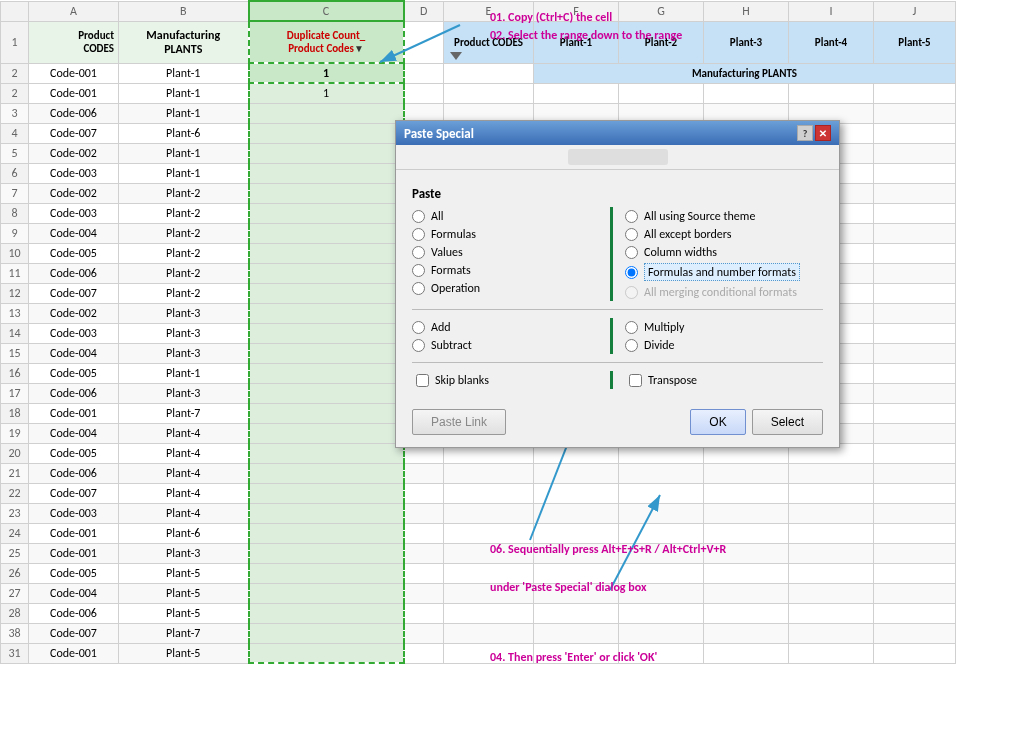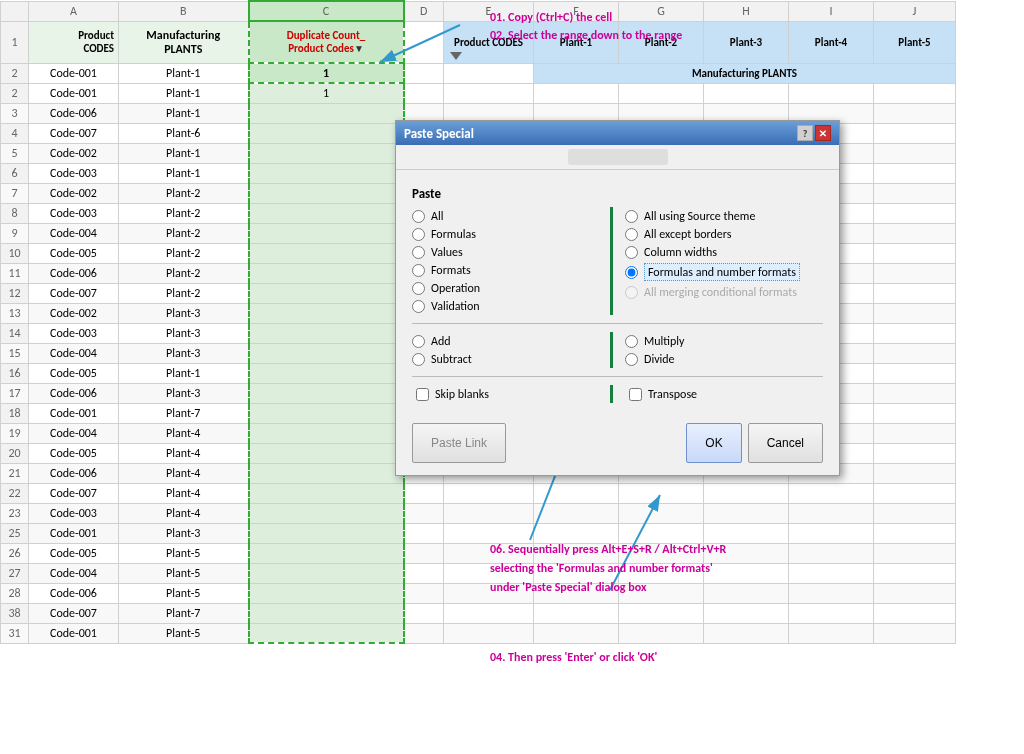--- a/index.html
+++ b/index.html
@@ -90,21 +90,21 @@
     .dialog-divider { border: none; border-top: 1px solid #bbb; margin: 8px 0; }
 
     .checkbox-item { display: flex; align-items: center; gap: 6px; padding: 2px 4px; font-size: 12px; }
     .checkbox-item input[type=checkbox] { width: 13px; height: 13px; }
 
     .dialog-footer { display: flex; justify-content: space-between; align-items: center; padding: 8px 16px 12px; }
     .dialog-footer-left { }
     .dialog-footer-right { display: flex; gap: 6px; }
 
     .btn {
-      padding: 12px 18px;
+      padding: 5px 18px;
       font-size: 12px;
       cursor: pointer;
       border: 1px solid #999;
       background: linear-gradient(to bottom, #f5f5f5, #e0e0e0);
       border-radius: 2px;
     }
     .btn-ok {
       background: linear-gradient(to bottom, #e8f0fe, #c8d8f8);
       border: 1px solid #7090d0;
     }
@@ -478,20 +478,33 @@
     <td style="background:#ddeedd; border-left:2px dashed #33aa33; border-right:2px dashed #33aa33;"></td>
     <td></td>
     <td></td>
     <td></td>
     <td></td>
     <td></td>
     <td></td>
     <td></td>
   </tr>
         <tr class="data-row">
+    <td class="row-header">24</td>
+    <td style="background:#fff;">Code-001</td>
+    <td style="background:#fff;">Plant-6</td>
+    <td style="background:#ddeedd; border-left:2px dashed #33aa33; border-right:2px dashed #33aa33;"></td>
+    <td></td>
+    <td></td>
+    <td></td>
+    <td></td>
+    <td></td>
+    <td></td>
+    <td></td>
+  </tr>
+        <tr class="data-row">
     <td class="row-header">25</td>
     <td style="background:#f8f8f8;">Code-001</td>
     <td style="background:#f8f8f8;">Plant-3</td>
     <td style="background:#ddeedd; border-left:2px dashed #33aa33; border-right:2px dashed #33aa33;"></td>
     <td></td>
     <td></td>
     <td></td>
     <td></td>
     <td></td>
     <td></td>
@@ -617,24 +630,20 @@
             <input type="radio" name="paste" style=""> 
             <span>Values</span>
           </label>
         <label class="radio-item">
             <input type="radio" name="paste" style=""> 
             <span>Formats</span>
           </label>
         <label class="radio-item">
             <input type="radio" name="paste" style=""> 
             <span>Operation</span>
-          </label>
-        <label class="radio-item">
-            <input type="radio" name="paste" style=""> 
-            <span>Validation</span>
           </label>
       </div>
       <div class="dialog-col">
         <label class="radio-item">
             <input type="radio" name="paste" style=""> 
             <span>All using Source theme</span>
           </label>
         <label class="radio-item">
             <input type="radio" name="paste" style=""> 
             <span>All except borders</span>
@@ -696,25 +705,25 @@
       </div>
     </div>
   </div>
 
   <div class="dialog-footer">
     <div class="dialog-footer-left">
       <button class="btn btn-paste-link">Paste Link</button>
     </div>
     <div class="dialog-footer-right">
       <button class="btn btn-ok">OK</button>
-      <button class="btn">Cancel</button>
+      <button class="btn">Select</button>
     </div>
   </div>
 </div>
 
 <div class="annotation-text-2">
   <span>06. Sequentially press Alt+E+S+R / Alt+Ctrl+V+R</span><br>
-  <span>selecting the 'Formulas and number formats'</span><br>
+  <br>
   <span>under 'Paste Special' dialog box</span>
 </div>
 <div class="annotation-text-3">
   <span>04. Then press 'Enter' or click 'OK'</span>
 </div>
 
 </body></html>

